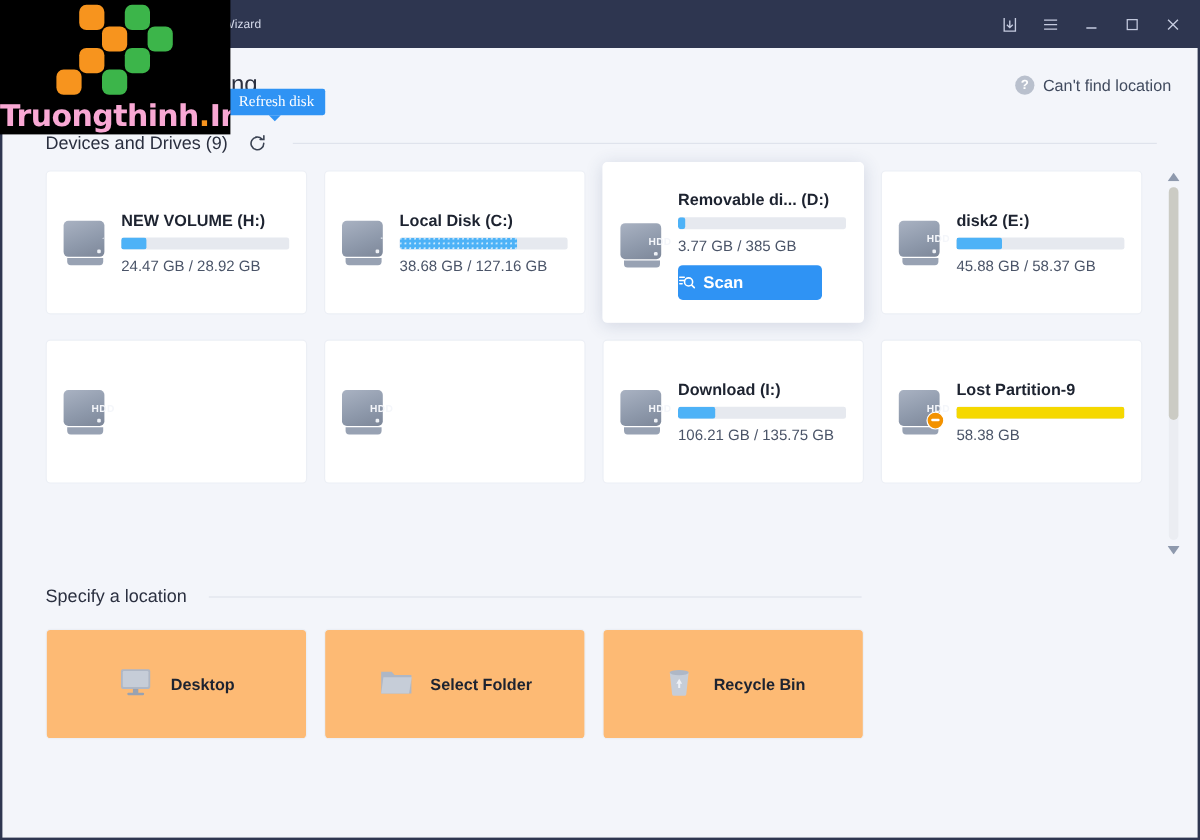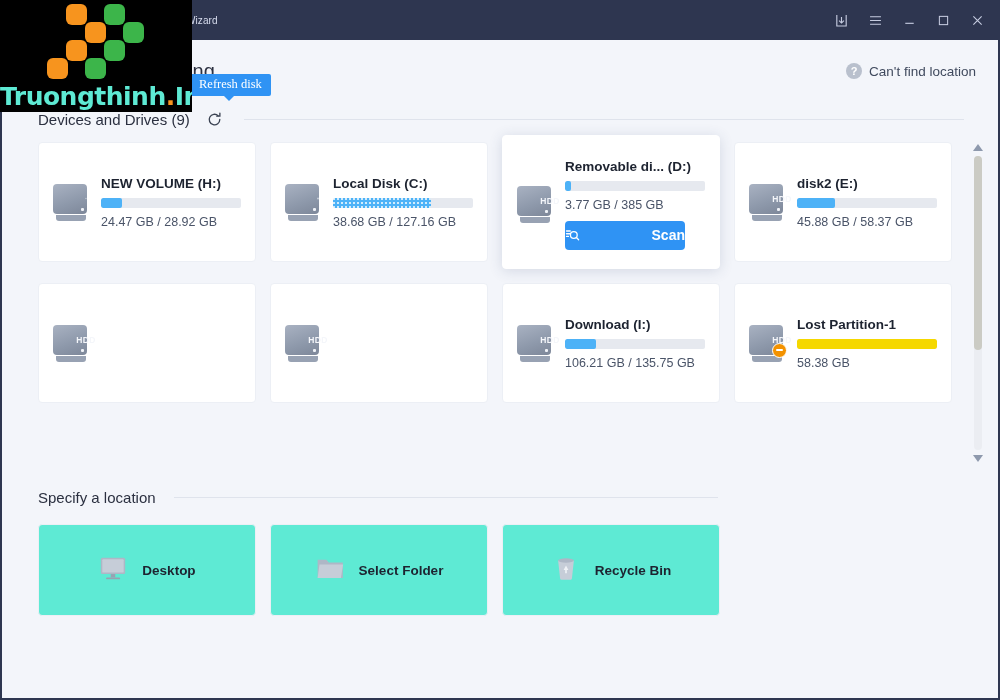--- a/index.html
+++ b/index.html
@@ -147,21 +147,21 @@
     background-image:radial-gradient(circle at 1px 1px, rgba(255,255,255,.75) .8px, transparent .9px);
     background-size:4px 4px; background-color:#4db2f7;
   }
   .bar .fill.yellow { background:#f5d800; }
   .drive-size {
     margin-top:7px; font-size:12.5px; color:#4a5468; white-space:nowrap;
   }
   .scan-btn {
     margin-top:9px; width:120px; height:29px; border-radius:4px;
     background:#2f93f4; color:#fff; font-size:14px; font-weight:bold;
-    display:flex; align-items:center; justify-content:space-between; gap:6px;
+    display:flex; align-items:center; justify-content:flex-start; gap:6px;
   }
 
   
   .vscroll {
     position:absolute; right:14px; top:0; width:12px; height:322px;
     display:flex; flex-direction:column; align-items:center;
   }
   .vs-arrow { color:#8e99ad; line-height:0; padding:2px 0; }
   .vs-track {
     flex:1 1 auto; width:8px; margin:3px 0; background:#ebedf2;
@@ -175,39 +175,39 @@
   
   .location-section { padding:18px 0 0 36px; }
   .loc-head { display:flex; align-items:center; height:30px; padding-right:280px; }
   .loc-title { font-size:15px; color:#2b3040; white-space:nowrap; }
   .loc-rule { flex:1 1 auto; height:1px; background:#dfe3ec; margin-left:18px; }
   .loc-grid {
     display:grid; grid-template-columns:repeat(3, 218px); gap:14px;
     margin-top:12px;
   }
   .loc-card {
-    background:#5eead4; border-radius:4px; height:92px;
+    background:#fdba74; border-radius:4px; height:92px;
     display:flex; align-items:center; justify-content:center; gap:14px;
     border:1px solid #eceff5;
   }
   .loc-label { font-size:13.5px; font-weight:bold; color:#1d2330; }
 
   
   .watermark {
     position:absolute; left:0; top:0; width:192px; height:112px;
     background:#000; z-index:40; overflow:hidden;
   }
   .wm-blocks { position:absolute; left:30px; top:4px; width:130px; height:70px; }
   .wm-b { position:absolute; width:21px; height:21px; border-radius:6px; }
   .wm-text {
     position:absolute; left:0; bottom:3px; width:192px; text-align:center;
     font-size:25px; font-weight:bold; font-family:"DejaVu Sans", sans-serif;
     letter-spacing:-.5px; line-height:1;
   }
-  .wm-green { color:#5eead4; }
+  .wm-green { color:#f9a8d4; }
   .wm-orange { color:#f7941e; }
 </style>
 </head>
 <body>
 
 <div class="app-window">
 
   <div class="titlebar">
     <div class="titlebar-title">Wizard</div>
     <div class="titlebar-controls">
@@ -389,21 +389,21 @@
               <div class="disk-ico">
                 <div class="disk-body">
                   <span class="hdd-text">HDD</span>
                 </div>
                 <div class="disk-base"></div>
                 <span class="lost-badge">
                   <i></i>
                 </span>
               </div>
               <div class="drive-info">
-                <div class="drive-name">Lost Partition-1</div>
+                <div class="drive-name">Lost Partition-9</div>
                 <div class="bar">
                   <div class="fill yellow" style="width:100%"></div>
                 </div>
                 <div class="drive-size">58.38 GB</div>
               </div>
             </div>
           </div>
 
         <div class="vscroll">
           <div class="vs-arrow">

